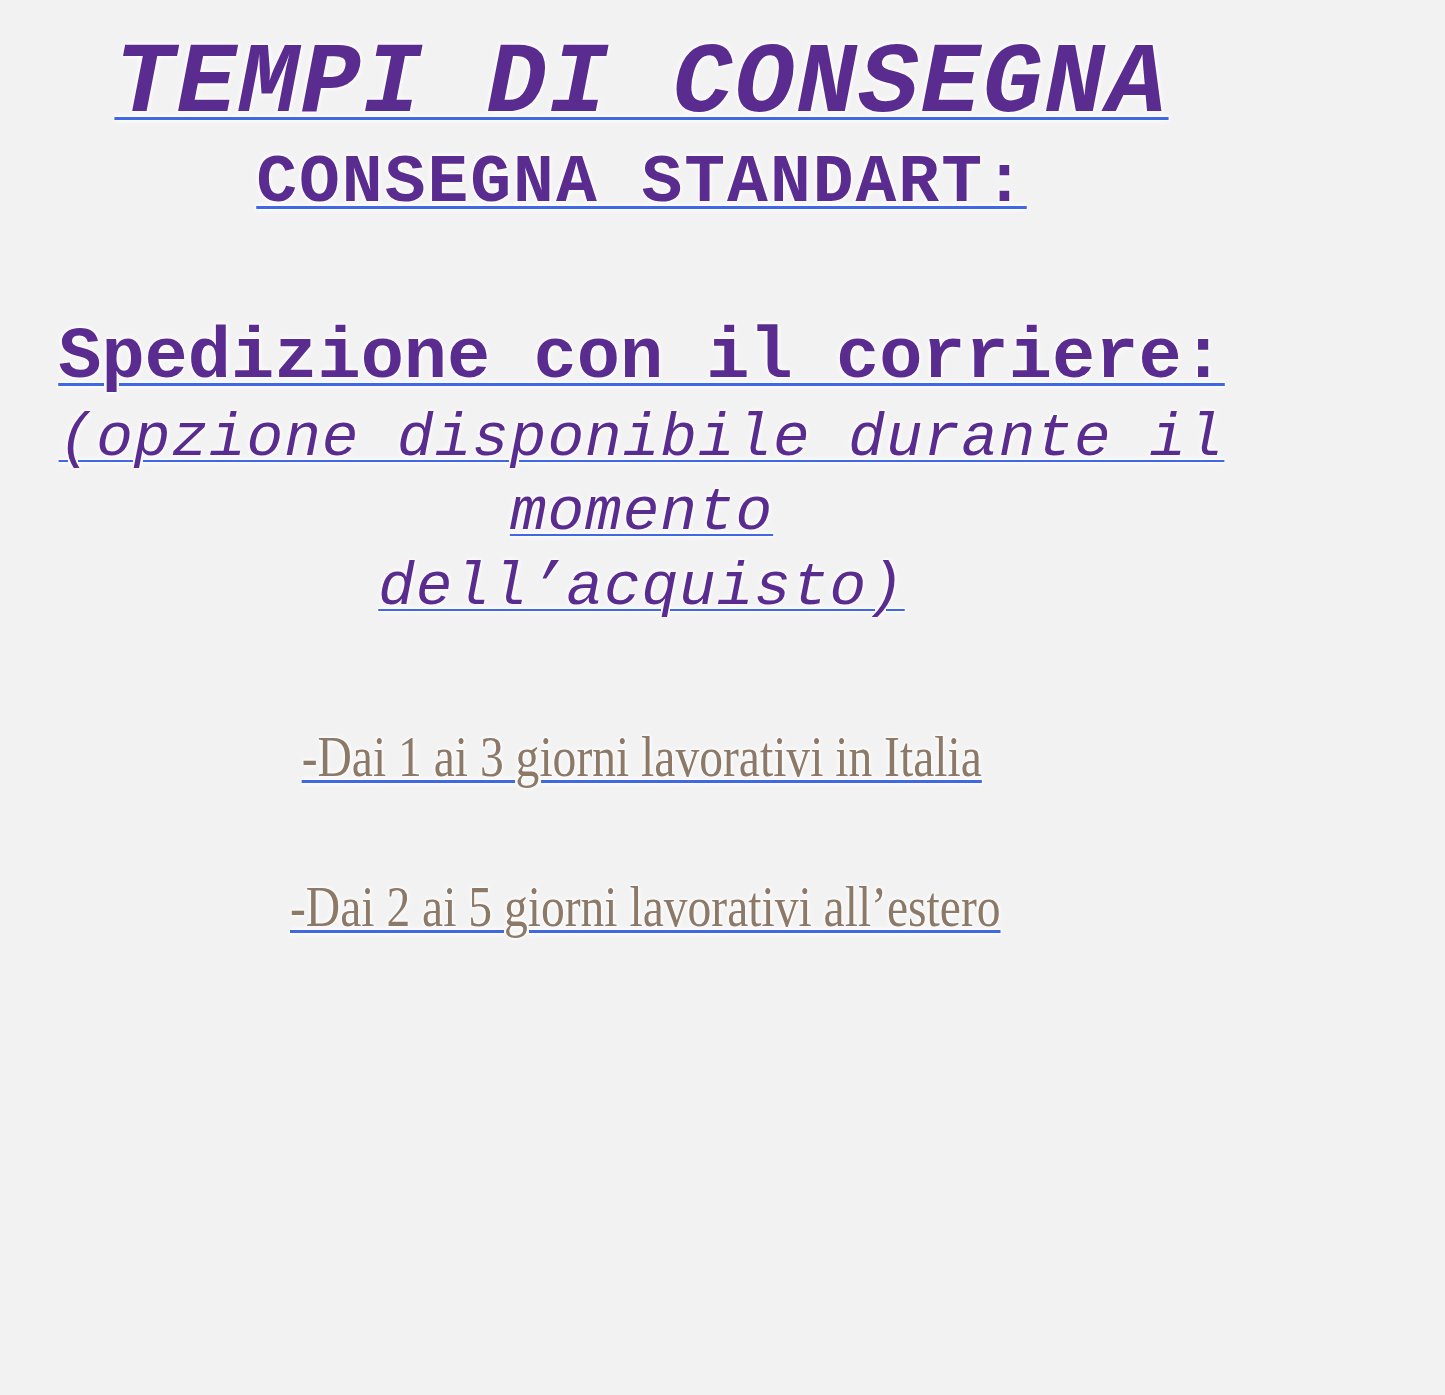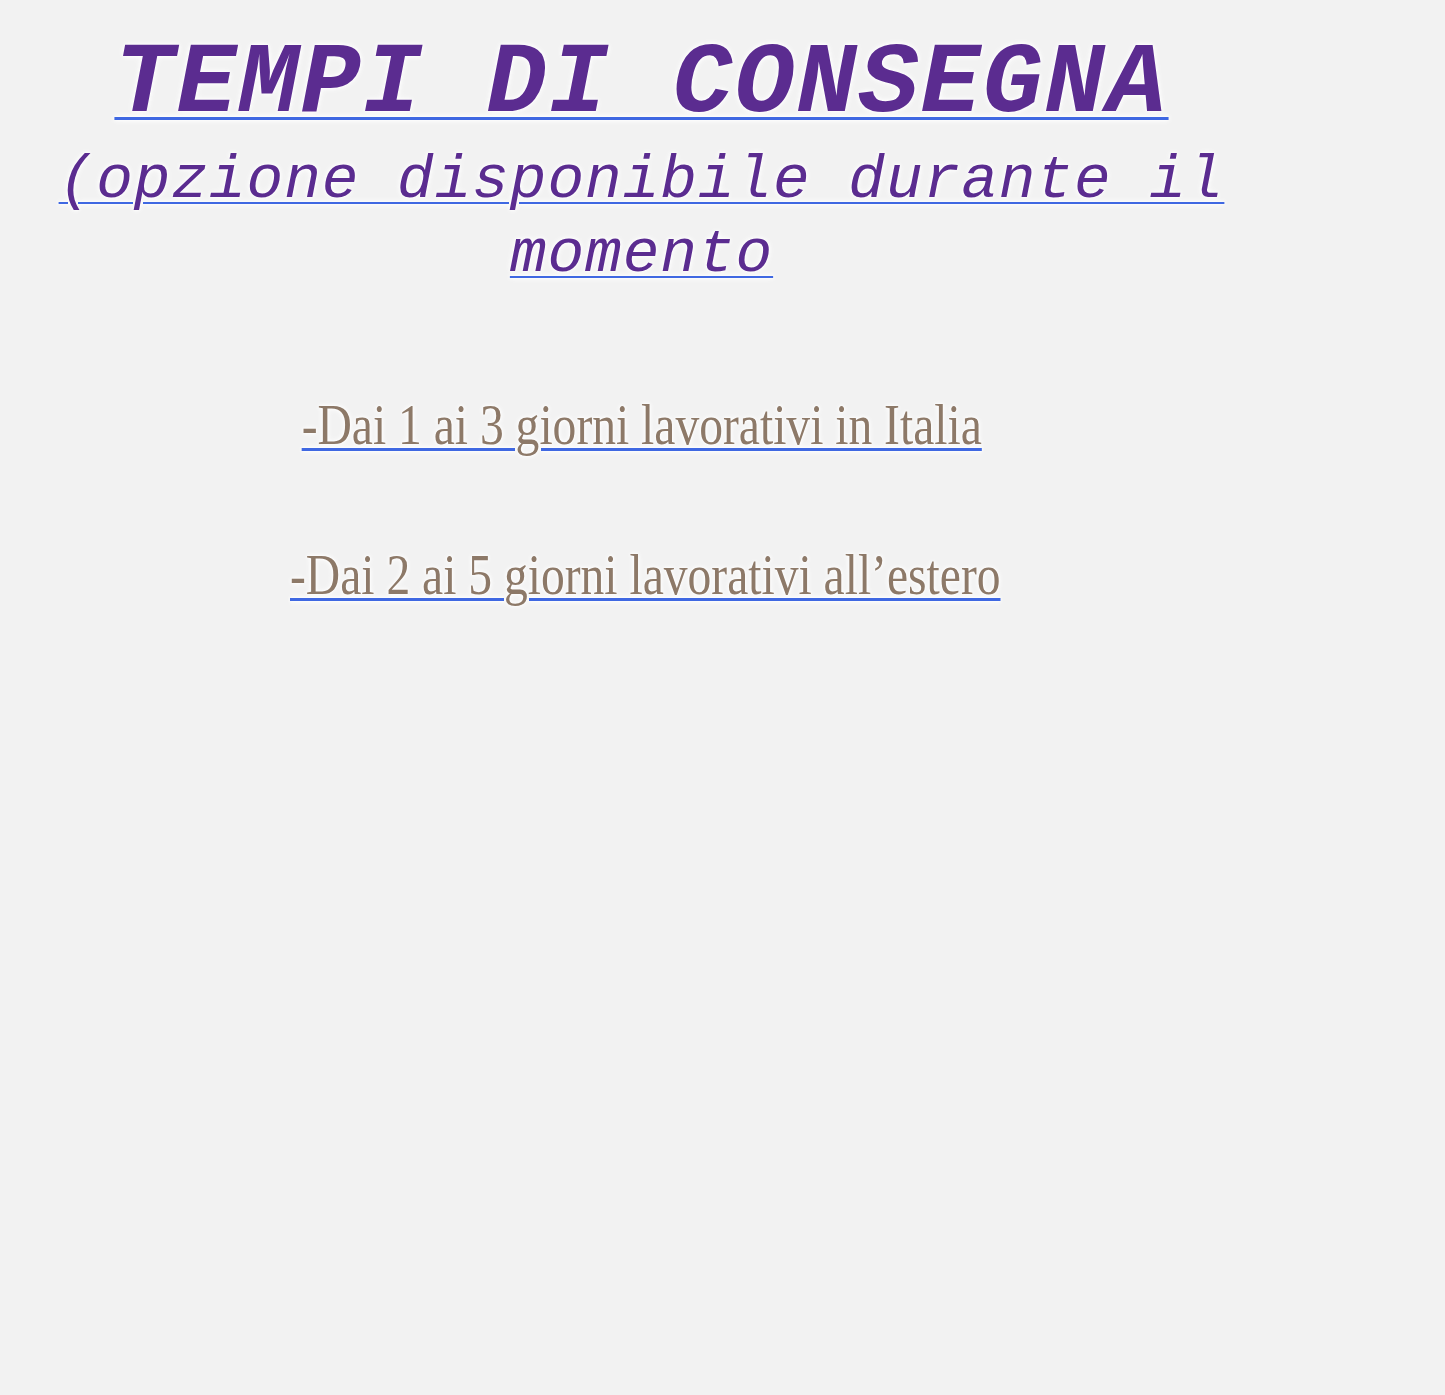--- a/index.html
+++ b/index.html
@@ -76,28 +76,37 @@
 </style>
 </head>
 <body>
 
 <div class="page">
 
   <div class="row row-title">
     <span class="title halo u">TEMPI DI CONSEGNA</span>
   </div>
 
+  <div class="row row-subtitle">
+    <span class="subtitle halo u">CONSEGNA STANDART:</span>
+  </div>
 
 
 
+  <div class="row row-sped">
+    <span class="sped-heading halo u">Spedizione con il corriere:</span>
+  </div>
 
   <div class="row row-note">
     <span class="note-line halo u">(opzione disponibile durante il momento</span>
   </div>
 
+  <div class="row">
+    <span class="note-line halo u">dell’acquisto)</span>
+  </div>
 
   <div class="row row-item-3">
     <span class="serif-item halo u">-Dai 1 ai 3 giorni lavorativi in Italia</span>
   </div>
 
   <div class="row row-item-4">
     <span class="serif-item halo u">-Dai 2 ai 5 giorni lavorativi all’estero</span>
   </div>
 
 </div>

